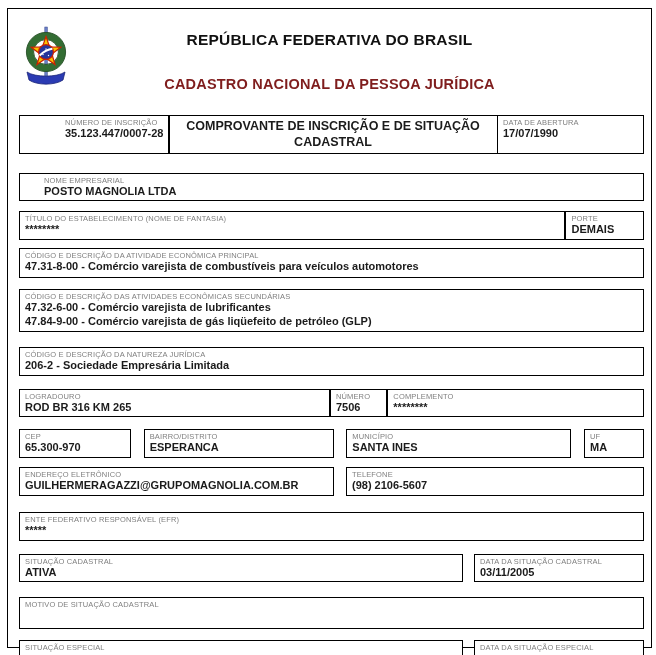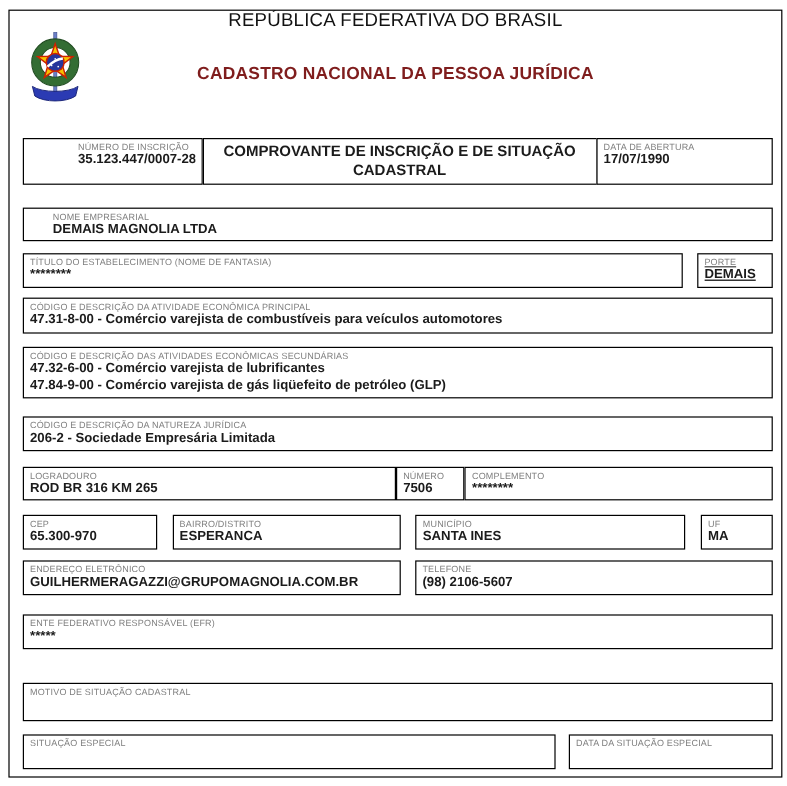--- a/index.html
+++ b/index.html
@@ -16,22 +16,23 @@
     border: 1px solid #000;
     background: #fff;
   }
   .emblem {
     position: absolute;
     left: 14px; top: 16px;
     width: 48px; height: 66px;
   }
   .h-title1 {
     text-align: center;
+    margin-top: 22px;
     font-size: 15.5px;
-    font-weight: normal;
+    font-weight: bold;
     color: #111;
     letter-spacing: .2px;
   }
   .h-title2 {
     text-align: center;
     margin-top: 27px;
     font-size: 14.5px;
     font-weight: bold;
     color: #7f1d1d;
     letter-spacing: .2px;
@@ -77,21 +78,21 @@
   }
   
   .r1 { margin-top: 0; }
   .r1 .fbox { min-height: 34px; }
   .w-num      { width: 150px; padding-left: 45px; }
   .w-cert     { width: 329px; margin-left: -1px; margin-right: -1px; }
   .w-abertura { width: 147px; }
   .r2  { margin-top: 19px; } .r2 .fbox { min-height: 27px; padding-left: 24px; }
   .r3  { margin-top: 10px; } .r3 .fbox { min-height: 29px; }
   .w-fantasia { width: 550px; }
-  .w-porte    { width: 63px; text-decoration: underline; }
+  .w-porte    { width: 79px; }
   .r4  { margin-top: 8px;  } .r4 .fbox { min-height: 30px; }
   .r5  { margin-top: 11px; } .r5 .fbox { min-height: 38px; }
   .r6  { margin-top: 15px; } .r6 .fbox { min-height: 27px; }
   .r7  { margin-top: 13px; }
   .w-logradouro  { width: 315px; }
   .w-numero      { width: 58px; }
   .w-complemento { width: 260px; }
   .r8  { margin-top: 12px; }
   .w-cep       { width: 112px; }
   .w-bairro    { width: 190px; }
@@ -142,21 +143,21 @@
       </div>
       <div class="fbox w-abertura">
         <div class="flabel">DATA DE ABERTURA</div>
         <div class="fvalue">17/07/1990</div>
       </div>
     </div>
 
     <div class="row r2">
       <div class="fbox grow">
         <div class="flabel">NOME EMPRESARIAL</div>
-        <div class="fvalue">DEMAIS MAGNOLIA LTDA</div>
+        <div class="fvalue">POSTO MAGNOLIA LTDA</div>
       </div>
     </div>
 
     <div class="row r3">
       <div class="fbox w-fantasia">
         <div class="flabel">TÍTULO DO ESTABELECIMENTO (NOME DE FANTASIA)</div>
         <div class="fvalue">********</div>
       </div>
       <div class="fbox w-porte">
         <div class="flabel">PORTE</div>
@@ -232,20 +233,28 @@
     </div>
 
     <div class="row r10">
       <div class="fbox grow">
         <div class="flabel">ENTE FEDERATIVO RESPONSÁVEL (EFR)</div>
         <div class="fvalue">*****</div>
       </div>
     </div>
 
     <div class="row r11">
+      <div class="fbox w-situacao">
+        <div class="flabel">SITUAÇÃO CADASTRAL</div>
+        <div class="fvalue">ATIVA</div>
+      </div>
+      <div class="fbox w-data-situacao">
+        <div class="flabel">DATA DA SITUAÇÃO CADASTRAL</div>
+        <div class="fvalue">03/11/2005</div>
+      </div>
     </div>
 
     <div class="row r12">
       <div class="fbox grow">
         <div class="flabel">MOTIVO DE SITUAÇÃO CADASTRAL</div>
         <div class="fvalue"></div>
       </div>
     </div>
 
     <div class="row r13">

